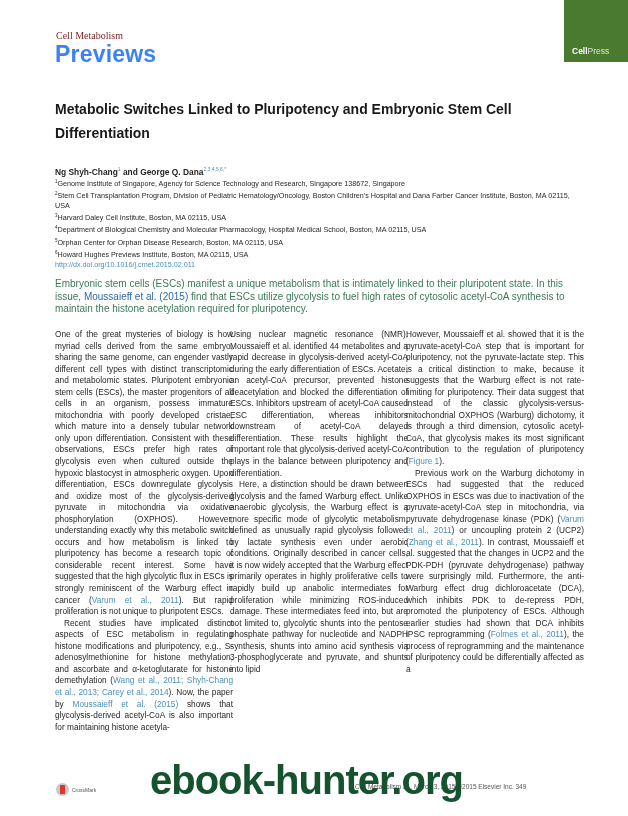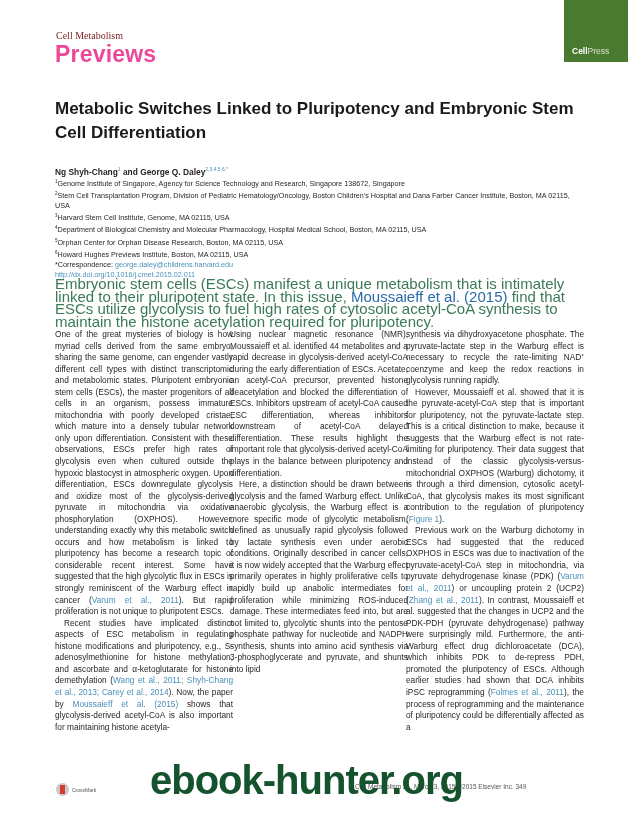--- a/index.html
+++ b/index.html
@@ -1,30 +1,30 @@
 <!DOCTYPE html>
 <html><head>
 <meta charset="utf-8">
 <style>
   html, body { margin: 0; padding: 0; background: #ffffff; }
   body { width: 628px; height: 816px; position: relative; overflow: hidden;
          font-family: "Liberation Sans", sans-serif; color: #231f20; }
   .journal { position: absolute; left: 56px; top: 30px; font-size: 10px; color: #7a1f23; font-family: Liberation Serif, serif; }
-  .section { position: absolute; left: 55px; top: 41px; font-size: 23px; font-weight: bold; color: #ec4899; letter-spacing: 0.2px; }
+  .section { position: absolute; left: 55px; top: 41px; font-size: 23px; font-weight: bold; color: #3b82f6; letter-spacing: 0.2px; }
   .cellpress { position: absolute; left: 564px; top: 0; width: 72px; height: 62px; background: #4a7a2f; }
   .cellpress span { position: absolute; left: 8px; bottom: 6px; font-size: 8.5px; color: #ffffff; }
   .cellpress b { font-weight: bold; }
   .cellpress i { font-style: normal; color: #d9e6cf; }
-  .title { position: absolute; left: 55px; top: 97px; width: 520px; font-size: 17px; font-weight: bold; line-height: 24px; color: #1a1a1a; }
+  .title { position: absolute; left: 55px; top: 97px; width: 520px; font-size: 14px; font-weight: bold; line-height: 24px; color: #1a1a1a; }
   .authors { position: absolute; left: 55px; top: 166px; font-size: 8.4px; font-weight: bold; }
   .authors sup { font-size: 5px; color: #4a90b8; font-weight: normal; }
   .affils { position: absolute; left: 55px; top: 177px; width: 520px; font-size: 7.2px; line-height: 9.8px; color: #231f20; }
   .affils sup { font-size: 4.5px; }
   .affils .link { color: #4a90b8; }
-  .abstract { position: absolute; left: 55px; top: 278px; width: 520px; font-size: 15px; line-height: 12.6px; color: #3b7a57; }
+  .abstract { position: absolute; left: 55px; top: 278px; width: 520px; font-size: 10px; line-height: 12.6px; color: #3b7a57; }
   .abstract .link { color: #2b6aa8; }
   .col { position: absolute; top: 329px; width: 178px; font-size: 8.3px; line-height: 11.55px; text-align: justify; color: #231f20; }
   .col p { margin: 0; }
   .col p + p { text-indent: 9px; }
   .col .link { color: #4a90b8; margin-top: 40px; }
   .col1 { left: 55px; }
   .col2 { left: 230px; }
   .col3 { left: 406px; }
   .crossmark { position: absolute; left: 56px; top: 783px; display: flex; align-items: center; gap: 3px; font-size: 5px; color: #555; }
   .crossmark .logo { width: 13px; height: 13px; border-radius: 50%; background: #c8c8c8; position: relative; }
@@ -37,50 +37,48 @@
 
 <div class="journal">Cell Metabolism</div>
 <div class="section">Previews</div>
 <div class="cellpress">
   <span><b>Cell</b><i>Press</i></span>
 </div>
 
 <div class="title">Metabolic Switches Linked to Pluripotency and Embryonic Stem Cell Differentiation</div>
 
 <div class="authors">
-  <span>Ng Shyh-Chang</span><sup>1</sup><span> and </span><span>George Q. Daley</span><sup>2,3,4,5,6,*</sup>
+  <span>Ng Shyh-Chang</span><sup>1</sup><span> and </span><span>George Q. Dana</span><sup>2,3,4,5,6,*</sup>
 </div>
 
 <div class="affils">
   <div><sup>1</sup><span>Genome Institute of Singapore, Agency for Science Technology and Research, Singapore 138672, Singapore</span></div>
   <div><sup>2</sup><span>Stem Cell Transplantation Program, Division of Pediatric Hematology/Oncology, Boston Children’s Hospital and Dana Farber Cancer Institute, Boston, MA 02115, USA</span></div>
-  <div><sup>3</sup><span>Harvard Stem Cell Institute, Genome, MA 02115, USA</span></div>
+  <div><sup>3</sup><span>Harvard Daley Cell Institute, Boston, MA 02115, USA</span></div>
   <div><sup>4</sup><span>Department of Biological Chemistry and Molecular Pharmacology, Hospital Medical School, Boston, MA 02115, USA</span></div>
   <div><sup>5</sup><span>Orphan Center for Orphan Disease Research, Boston, MA 02115, USA</span></div>
   <div><sup>6</sup><span>Howard Hughes Previews Institute, Boston, MA 02115, USA</span></div>
-  <div><span>*Correspondence: </span><a class="link">george.daley@childrens.harvard.edu</a></div>
   <div><a class="link">http://dx.doi.org/10.1016/j.cmet.2015.02.011</a></div>
 </div>
 
 <div class="abstract">
   <span>Embryonic stem cells (ESCs) manifest a unique metabolism that is intimately linked to their pluripotent state. In this issue, </span><a class="link">Moussaieff et al. (2015)</a><span> find that ESCs utilize glycolysis to fuel high rates of cytosolic acetyl-CoA synthesis to maintain the histone acetylation required for pluripotency.</span>
 </div>
 
 <div class="col col1">
   <p><span>One of the great mysteries of biology is how myriad cells derived from the same embryo, sharing the same genome, can engender vastly different cell types with distinct transcriptomic and metabolomic states. Pluripotent embryonic stem cells (ESCs), the master progenitors of all cells in an organism, possess immature mitochondria with poorly developed cristae, which mature into a densely tubular network only upon differentiation. Consistent with these observations, ESCs prefer high rates of glycolysis even when cultured outside the hypoxic blastocyst in atmospheric oxygen. Upon differentiation, ESCs downregulate glycolysis and oxidize most of the glycolysis-derived pyruvate in mitochondria via oxidative phosphorylation (OXPHOS). However, understanding exactly why this metabolic switch occurs and how metabolism is linked to pluripotency has become a research topic of considerable recent interest. Some have suggested that the high glycolytic flux in ESCs is strongly reminiscent of the Warburg effect in cancer (</span><a class="link">Varum et al., 2011</a><span>). But rapid proliferation is not unique to pluripotent ESCs.</span></p>
   <p><span>Recent studies have implicated distinct aspects of ESC metabolism in regulating histone modifications and pluripotency, e.g., S-adenosylmethionine for histone methylation, and ascorbate and α-ketoglutarate for histone demethylation (</span><a class="link">Wang et al., 2011; Shyh-Chang et al., 2013; Carey et al., 2014</a><span>). Now, the paper by </span><a class="link">Moussaieff et al. (2015)</a><span> shows that glycolysis-derived acetyl-CoA is also important for maintaining histone acetyla-</span></p>
 </div>
 
 <div class="col col2">
   <p>Using nuclear magnetic resonance (NMR), Moussaieff et al. identified 44 metabolites and a rapid decrease in glycolysis-derived acetyl-CoA during the early differentiation of ESCs. Acetate, an acetyl-CoA precursor, prevented histone deacetylation and blocked the differentiation of ESCs. Inhibitors upstream of acetyl-CoA caused ESC differentiation, whereas inhibitors downstream of acetyl-CoA delayed differentiation. These results highlight the important role that glycolysis-derived acetyl-CoA plays in the balance between pluripotency and differentiation.</p>
   <p>Here, a distinction should be drawn between glycolysis and the famed Warburg effect. Unlike anaerobic glycolysis, the Warburg effect is a more specific mode of glycolytic metabolism, defined as unusually rapid glycolysis followed by lactate synthesis even under aerobic conditions. Originally described in cancer cells, it is now widely accepted that the Warburg effect primarily operates in highly proliferative cells to rapidly build up anabolic intermediates for proliferation while minimizing ROS-induced damage. These intermediates feed into, but are not limited to, glycolytic shunts into the pentose phosphate pathway for nucleotide and NADPH synthesis, shunts into amino acid synthesis via 3-phosphoglycerate and pyruvate, and shunts into lipid</p>
 </div>
 
 <div class="col col3">
-  <p>synthesis via dihydroxyacetone phosphate. The pyruvate-lactate step in the Warburg effect is necessary to recycle the rate-limiting NAD⁺ coenzyme and keep the redox reactions in glycolysis running rapidly.</p>
   <p><span>However, Moussaieff et al. showed that it is the pyruvate-acetyl-CoA step that is important for pluripotency, not the pyruvate-lactate step. This is a critical distinction to make, because it suggests that the Warburg effect is not rate-limiting for pluripotency. Their data suggest that instead of the classic glycolysis-versus-mitochondrial OXPHOS (Warburg) dichotomy, it is through a third dimension, cytosolic acetyl-CoA, that glycolysis makes its most significant contribution to the regulation of pluripotency (</span><a class="link">Figure 1</a><span>).</span></p>
   <p><span>Previous work on the Warburg dichotomy in ESCs had suggested that the reduced OXPHOS in ESCs was due to inactivation of the pyruvate-acetyl-CoA step in mitochondria, via pyruvate dehydrogenase kinase (PDK) (</span><a class="link">Varum et al., 2011</a><span>) or uncoupling protein 2 (UCP2) (</span><a class="link">Zhang et al., 2011</a><span>). In contrast, Moussaieff et al. suggested that the changes in UCP2 and the PDK-PDH (pyruvate dehydrogenase) pathway were surprisingly mild. Furthermore, the anti-Warburg effect drug dichloroacetate (DCA), which inhibits PDK to de-repress PDH, promoted the pluripotency of ESCs. Although earlier studies had shown that DCA inhibits iPSC reprogramming (</span><a class="link">Folmes et al., 2011</a><span>), the process of reprogramming and the maintenance of pluripotency could be differentially affected as a</span></p>
 </div>
 
 <div class="crossmark">
   <div class="logo"></div>
   <span>CrossMark</span>
 </div>
 <div class="footer">Cell Metabolism 21, March 3, 2015 ©2015 Elsevier Inc. 349</div>
 <div class="watermark">ebook-hunter.org</div>

